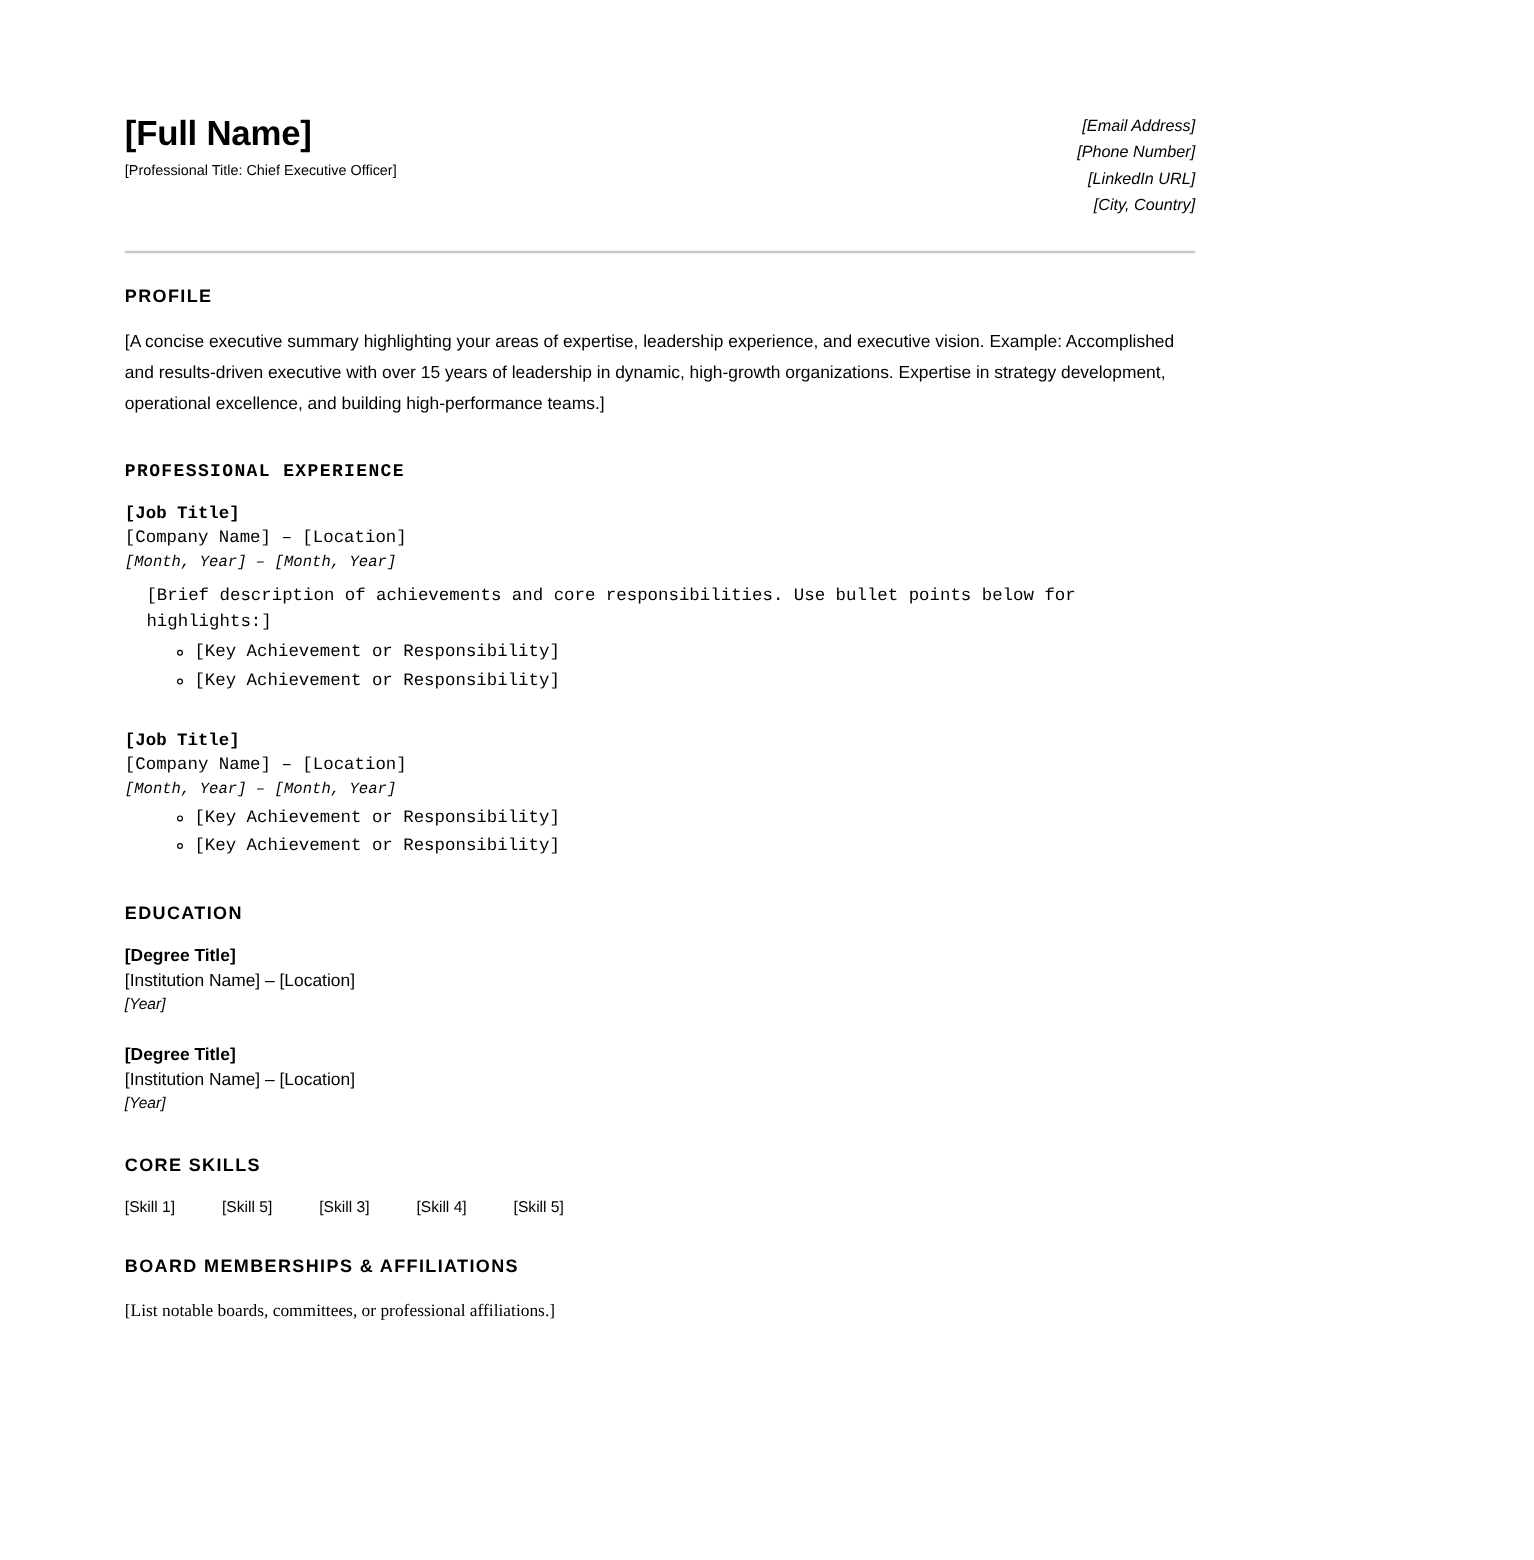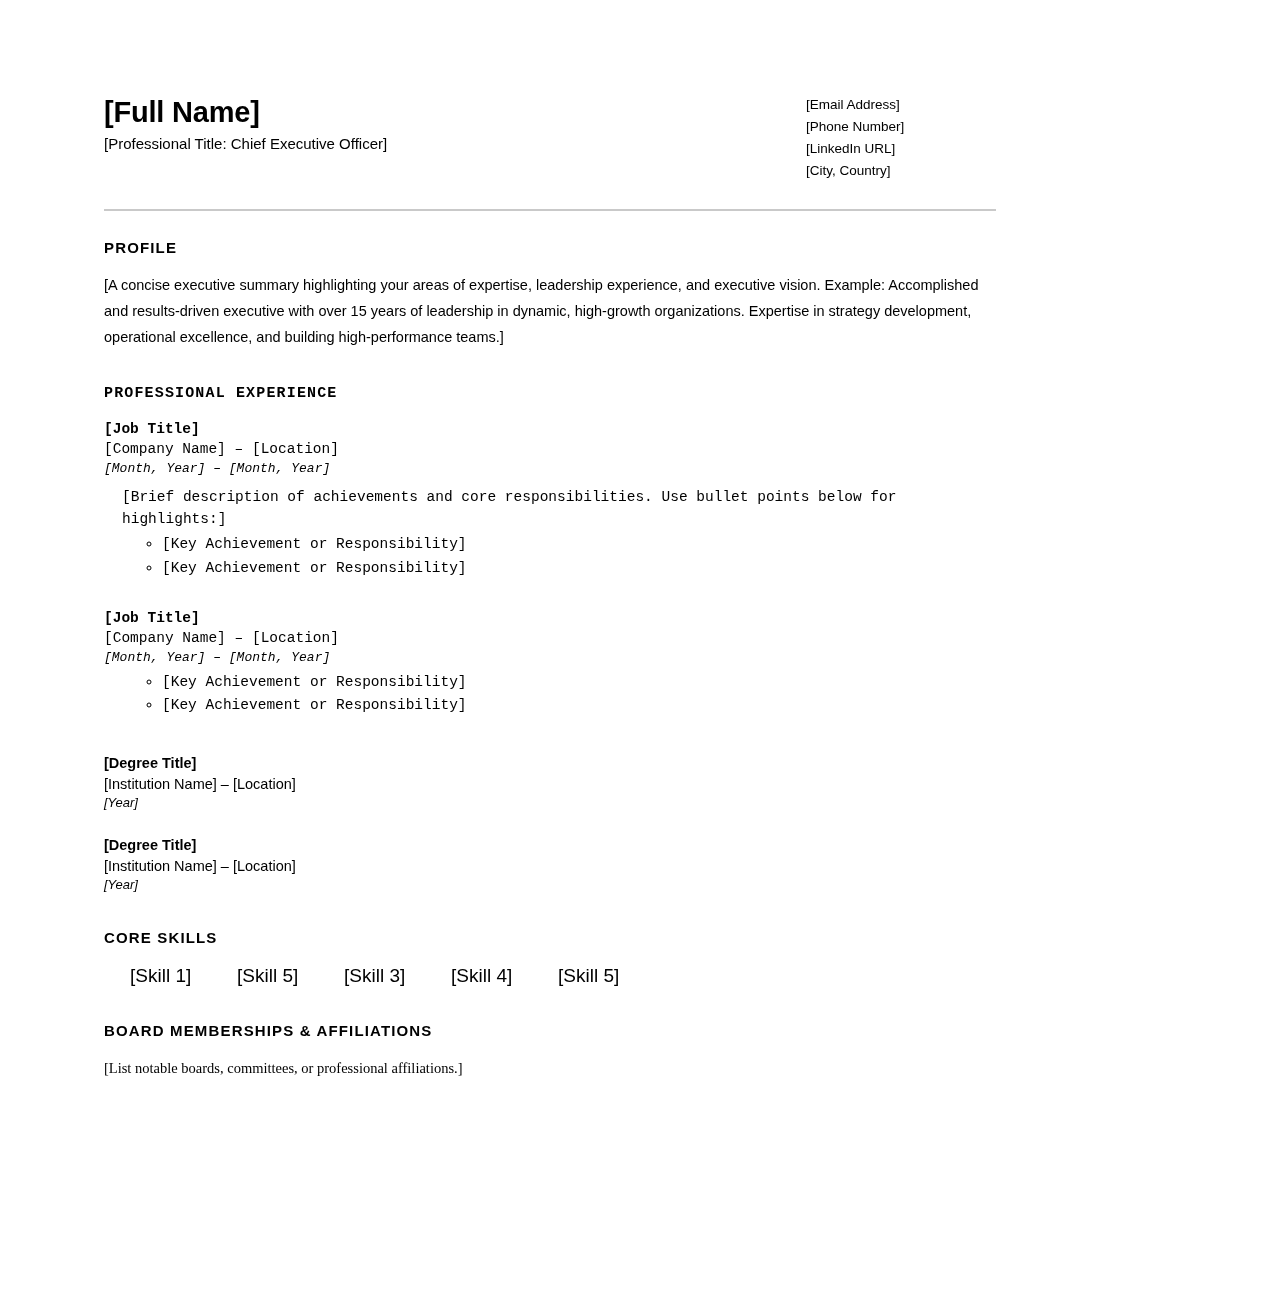--- a/index.html
+++ b/index.html
@@ -33,31 +33,32 @@
   }
   .header-left { padding-top: 8px; }
   .full-name {
     font-size: 29px;
     font-weight: bold;
     line-height: 1.12;
     letter-spacing: -0.2px;
     margin: 0 0 7px 0;
   }
   .prof-title {
-    font-size: 15px;
+    font-size: 12px;
     line-height: 1.2;
     margin: 0;
     text-align: right;
   }
   .contact {
-    text-align: left;
+    text-align: right;
     font-size: 13.5px;
     line-height: 1.62;
     padding-top: 6px;
     min-width: 190px;
+    font-style: italic;
   }
   .contact div { white-space: nowrap; }
 
   .divider {
     height: 2px;
     background: #c9c9c9;
     margin: 28px 0 0 0;
     width: 100%;
   }
 
@@ -114,25 +115,24 @@
 
   .exp-entry-2 { margin-top: 28px; }
   .edu-entry-2 { margin-top: 22px; }
 
   
   .skills-row {
     display: flex;
     align-items: baseline;
   }
   .skill {
-    font-size: 19px;
+    font-size: 13px;
     line-height: 1.4;
     width: 81px;
     white-space: nowrap;
-    margin-left: 26px;
   }
 
   .sec-experience { margin-top: 34px; font-family: Liberation Mono, monospace; }
   .sec-education  { margin-top: 36px; }
   .sec-skills     { margin-top: 34px; }
   .sec-board      { margin-top: 32px; }
   .sec-board .body-text { margin-top: 2px; font-family: Liberation Serif, serif; }
 </style>
 </head>
 <body>
@@ -179,20 +179,21 @@
         <div class="entry-sub">[Company Name] – [Location]</div>
         <div class="entry-dates">[Month, Year] – [Month, Year]</div>
         <ul class="bullets">
           <li>[Key Achievement or Responsibility]</li>
           <li>[Key Achievement or Responsibility]</li>
         </ul>
       </div>
     </div>
 
     <div class="section sec-education">
+      <h2 class="section-title">EDUCATION</h2>
 
       <div class="entry">
         <div class="entry-title">[Degree Title]</div>
         <div class="entry-sub">[Institution Name] – [Location]</div>
         <div class="entry-dates">[Year]</div>
       </div>
 
       <div class="entry edu-entry-2">
         <div class="entry-title">[Degree Title]</div>
         <div class="entry-sub">[Institution Name] – [Location]</div>

